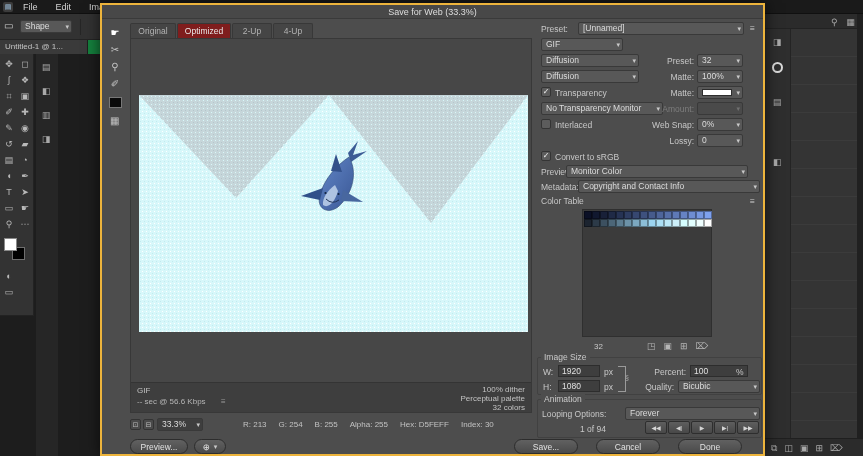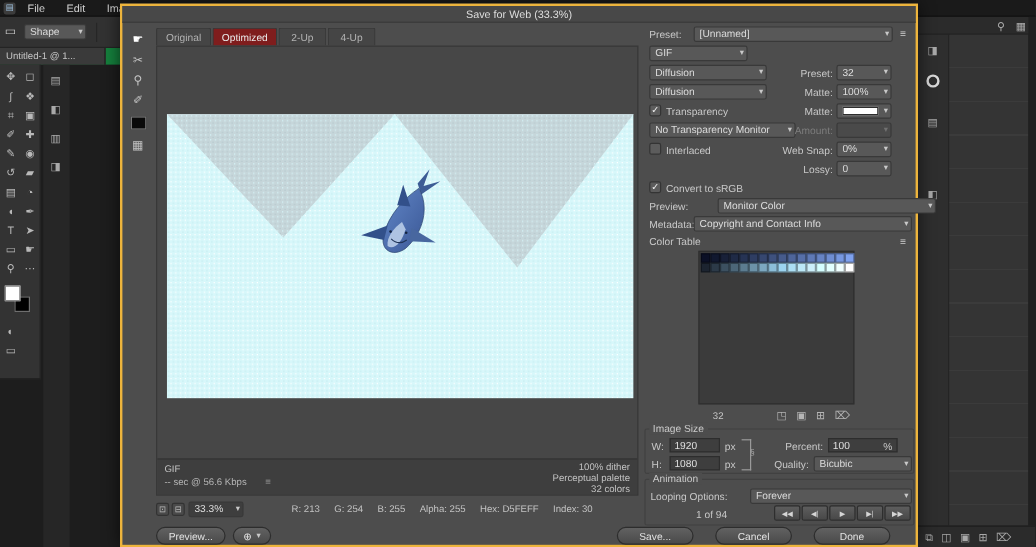--- a/index.html
+++ b/index.html
@@ -321,21 +321,21 @@
       <span class="t">0</span>
       <span class="caret">▾</span>
     </div>
 
     <div class="cb checked" style="left:439px;top:146px">
         <span>✓</span>
       </div>
     <div class="lbl" style="left:453px;top:147px">Convert to sRGB</div>
 
     <div class="lbl" style="left:439px;top:162px">Preview:</div>
-    <div class="dd" style="left:496px;top:160px;width:182px">
+    <div class="dd" style="left:464px;top:160px;width:182px">
       <span class="t">Monitor Color</span>
       <span class="caret">▾</span>
     </div>
 
     <div class="lbl" style="left:439px;top:177px">Metadata:</div>
     <div class="dd" style="left:476px;top:175px;width:182px">
       <span class="t">Copyright and Contact Info</span>
       <span class="caret">▾</span>
     </div>
 

